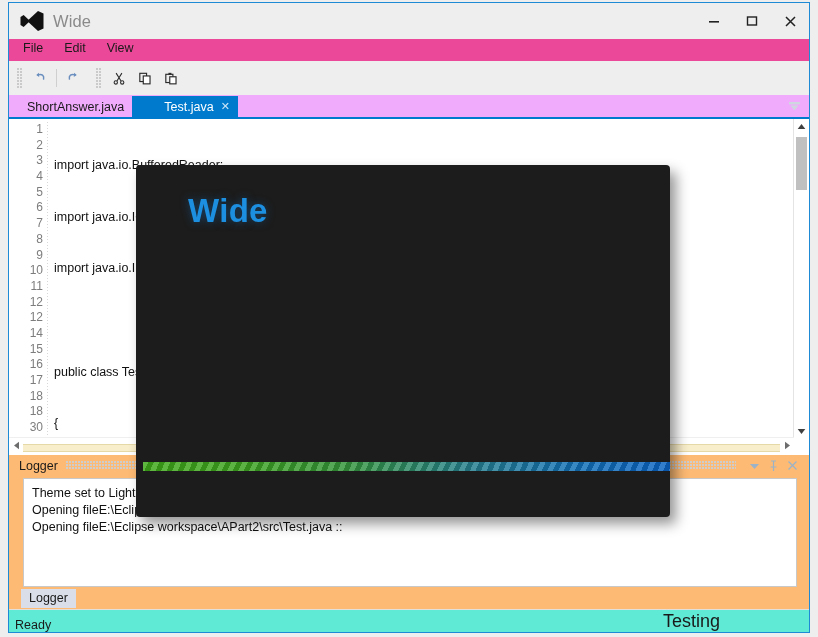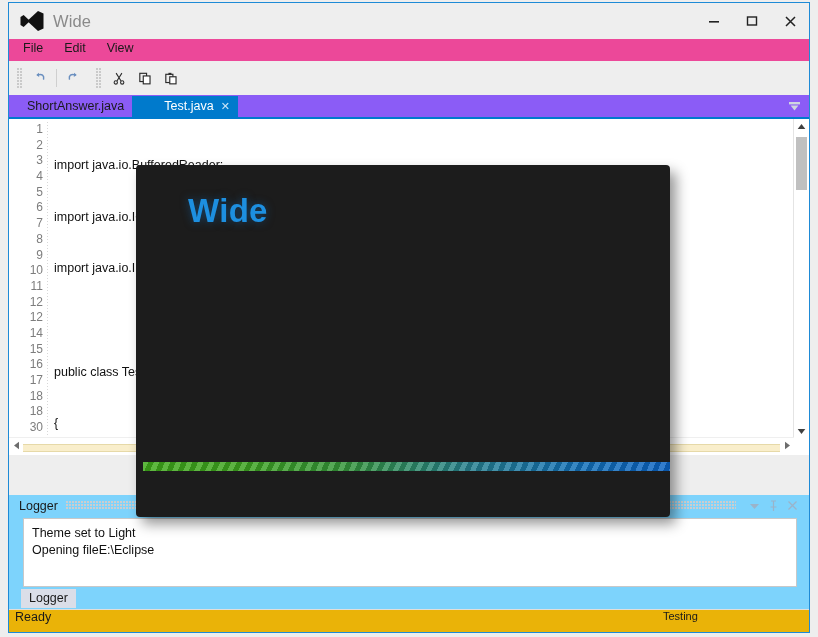--- a/index.html
+++ b/index.html
@@ -126,23 +126,23 @@
     width: 1px;
     height: 18px;
     background: #cfcfcf;
     margin: 0 3px;
   }
 
   
   .tabbar {
     height: 22px;
     flex: 0 0 22px;
-    background: #8b5cf6;
-    display: flex;
-    align-items: center;
+    background: #f0abfc;
+    display: flex;
+    align-items: flex-end;
     position: relative;
     padding-left: 10px;
   }
   .tab {
     height: 21px;
     display: flex;
     align-items: center;
     padding: 0 8px;
     font-size: 12.5px;
     color: #1a1a1a;
@@ -271,23 +271,22 @@
     background: #f9eecb;
     border-top: 1px solid #e6d9a8;
     border-bottom: 1px solid #e6d9a8;
   }
 
   
   .logger-panel {
     flex: 1 1 auto;
     display: flex;
     flex-direction: column;
-    background: #7dd3fc;
+    background: #fdba74;
     min-height: 0;
-    margin-top: 40px;
   }
   .logger-header {
     height: 21px;
     flex: 0 0 21px;
     display: flex;
     align-items: center;
     padding-left: 10px;
     position: relative;
   }
   .logger-title {
@@ -336,35 +335,35 @@
     color: #1a1a1a;
     background: #dadee8;
     padding: 2px 8px 3px 8px;
     cursor: default;
   }
 
   
   .statusbar {
     height: 22px;
     flex: 0 0 22px;
-    background: #eab308;
-    display: flex;
-    align-items: flex-start;
+    background: #5eead4;
+    display: flex;
+    align-items: flex-end;
     position: relative;
     border-top: 1px solid #e2ded9;
   }
   .status-left {
     font-size: 12.5px;
     color: #1a1a1a;
     margin-left: 6px;
   }
   .status-right {
     position: absolute;
     left: 654px;
-    font-size: 11px;
+    font-size: 18px;
     color: #1a1a1a;
   }
 
   
   .splash {
     position: absolute;
     left: 136px;
     top: 165px;
     width: 534px;
     height: 352px;
@@ -604,20 +603,21 @@
             <svg width="11" height="11" viewBox="0 0 11 11">
               <path d="M1.5 1.5 L9.5 9.5 M9.5 1.5 L1.5 9.5" stroke="#9bb3c9" stroke-width="1.3" fill="none"></path>
             </svg>
           </div>
         </div>
       </div>
 
       <div class="logger-body">
         <div class="log-line">Theme set to Light</div>
         <div class="log-line">Opening fileE:\Eclipse</div>
+        <div class="log-line">Opening fileE:\Eclipse workspace\APart2\src\Test.java ::</div>
       </div>
 
       <div class="logger-tabstrip">
         <div class="logger-tab">Logger</div>
       </div>
     </div>
 
     <div class="statusbar">
       <div class="status-left">Ready</div>
       <div class="status-right">Testing</div>

